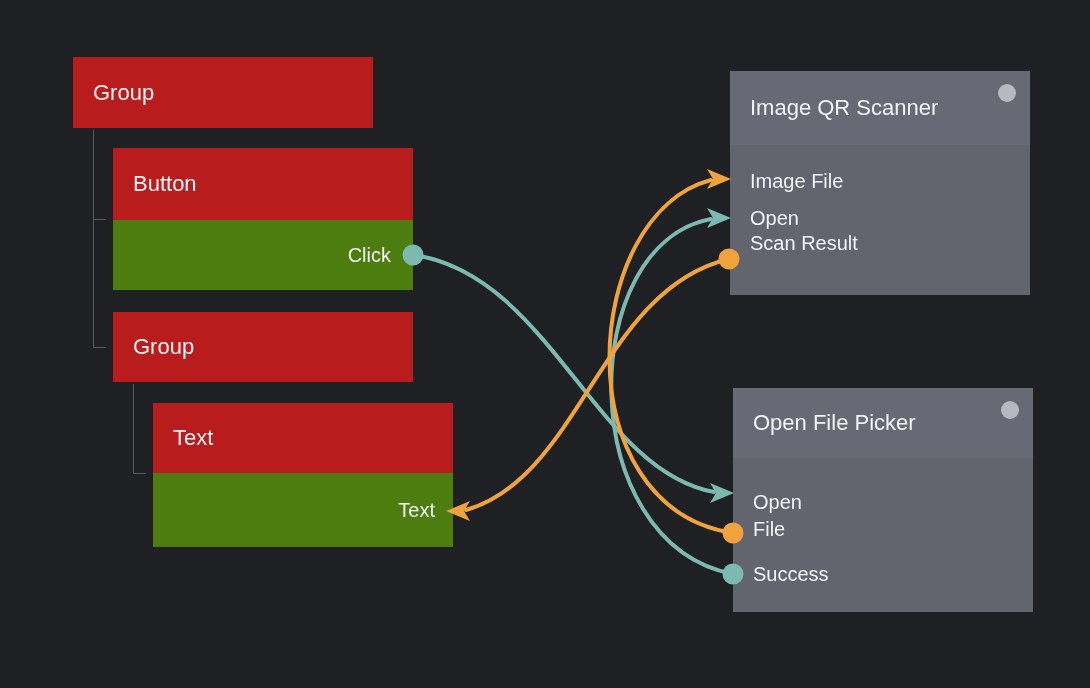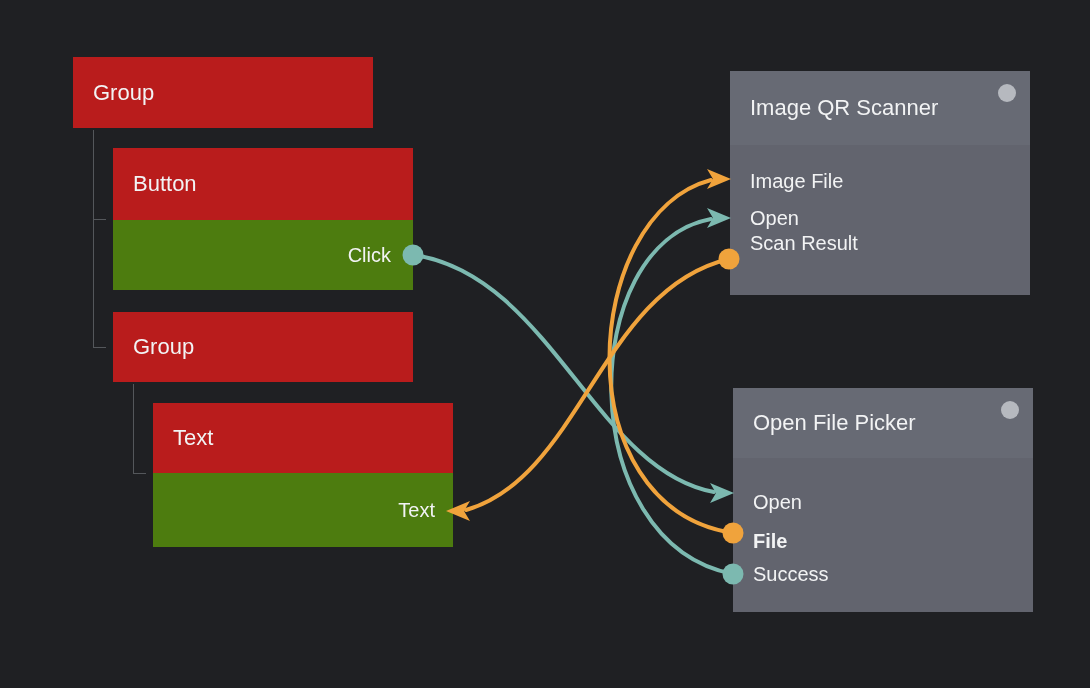--- a/index.html
+++ b/index.html
@@ -47,21 +47,21 @@
   .node-qr .gn-header{height:74px;}
   .node-qr .gn-body{height:150px;}
   .node-fp{left:733px;top:388px;border-radius:24px;}
   .node-fp .gn-header{height:70px;}
   .node-fp .gn-body{height:154px;}
   .gn-dot{position:absolute;right:14px;top:13px;width:18px;height:18px;
     border-radius:50%;background:#b6b9bf;}
   .gn-port{position:absolute;left:0;width:100%;height:26px;line-height:26px;
     padding-left:20px;font-size:20px;box-sizing:border-box;}
   .node-qr .p0{top:97px;} .node-qr .p1{top:134px;} .node-qr .p2{top:159px;}
-  .node-fp .p0{top:101px;} .node-fp .p1{top:140px;font-weight:bold;} .node-fp .p2{top:173px;}
+  .node-fp .p0{top:101px;} .node-fp .p1{top:128px;} .node-fp .p2{top:173px;}
 
   
   svg.wires{position:absolute;left:0;top:0;pointer-events:none;z-index:5;}
   svg.wires .hit{pointer-events:stroke;}
 </style>
 </head>
 <body>
 
 <div class="canvas">
 

